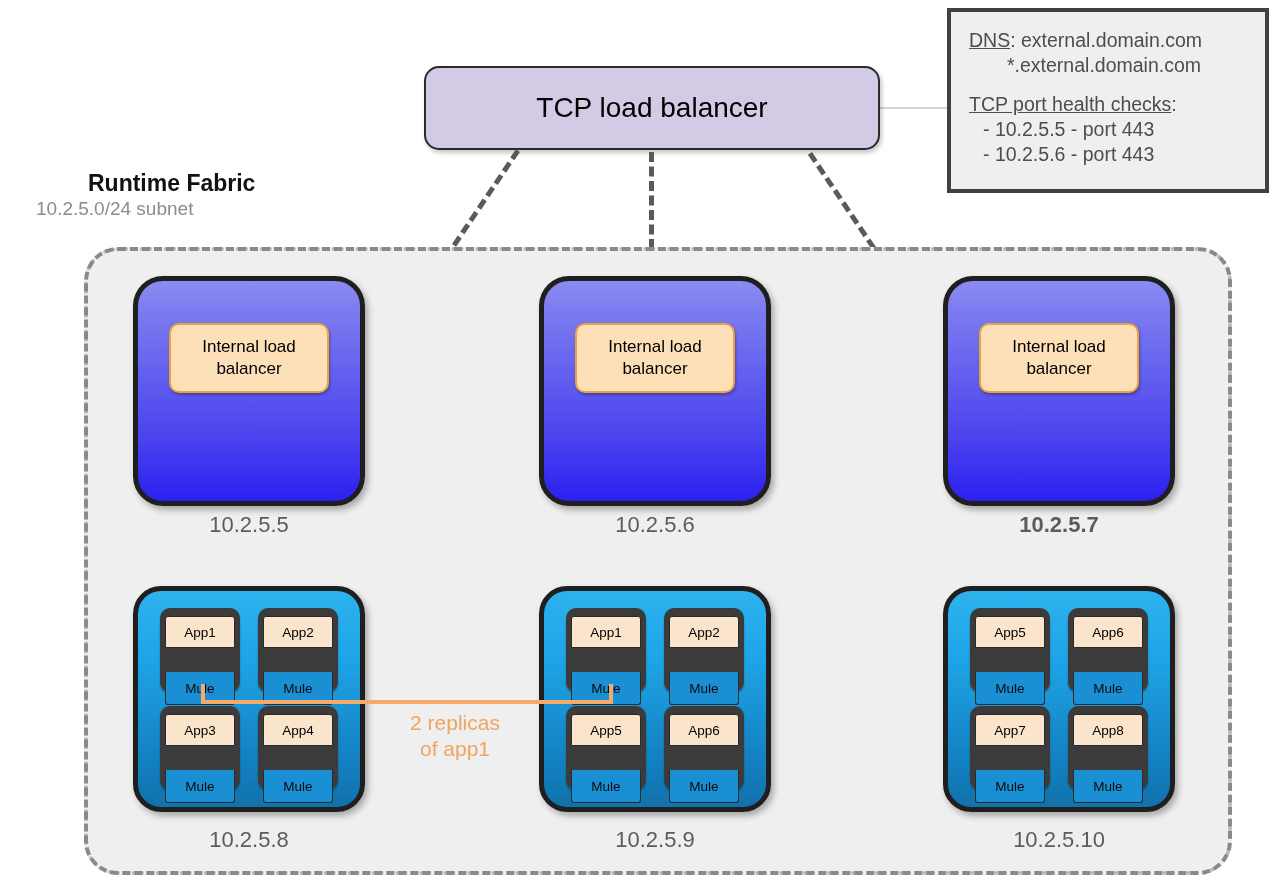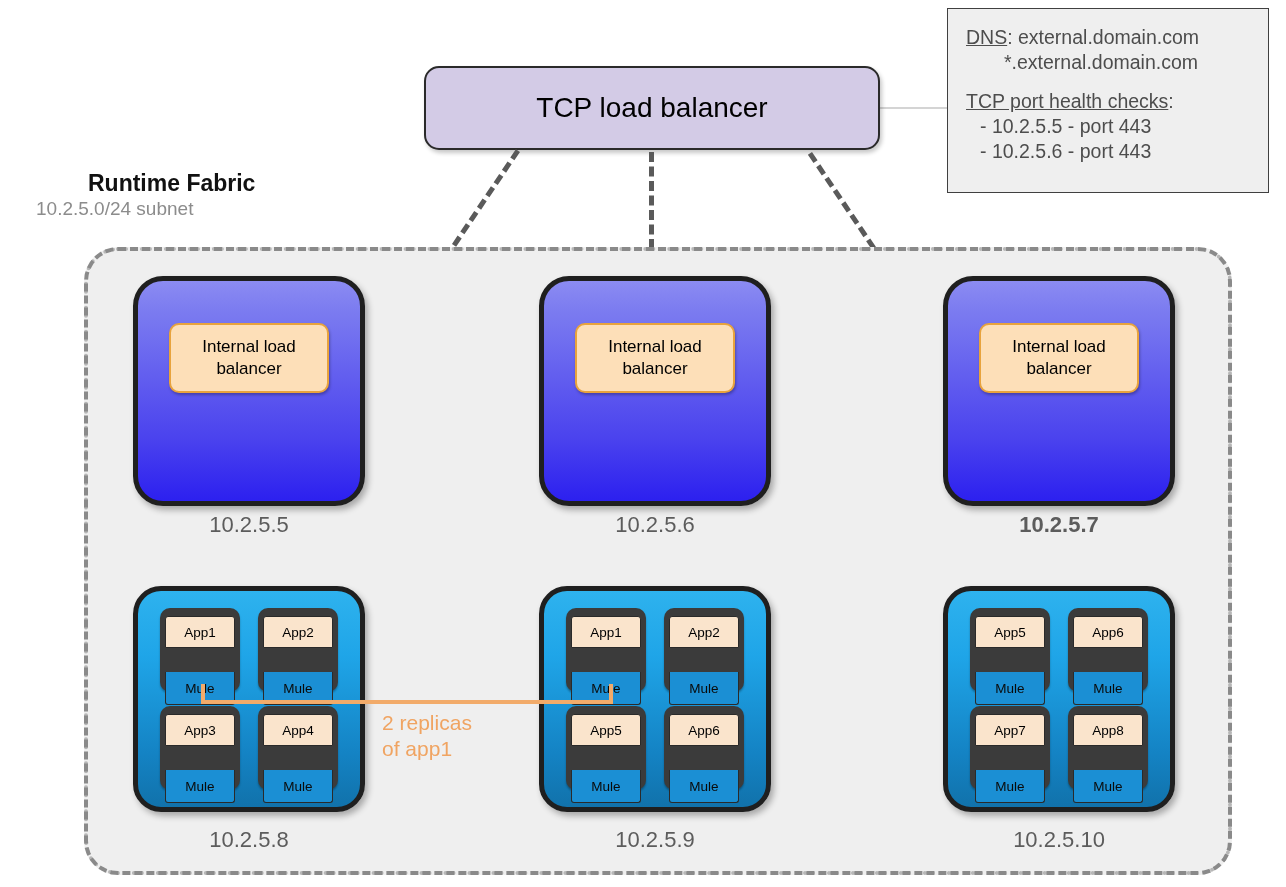--- a/index.html
+++ b/index.html
@@ -17,21 +17,21 @@
   }
 
   
   .note-box {
     position: absolute;
     left: 947px;
     top: 8px;
     width: 322px;
     height: 185px;
     background: #efefef;
-    border: 1px solid #404040;
+    border: 4px solid #404040;
     box-sizing: border-box;
     padding: 16px 12px 0 18px;
     color: #4d4d4d;
     font-size: 19.5px;
     line-height: 25px;
   }
   .note-line { white-space: pre; }
   .note-head { text-decoration: underline; }
   .note-indent { padding-left: 38px; }
   .note-gap { height: 14px; }
@@ -214,20 +214,21 @@
   
   .replica-seg {
     position: absolute;
     background: #f2ab6a;
   }
   .replica-label {
     position: absolute;
     left: 382px;
     top: 710px;
     width: 146px;
+    text-align: center;
     font-size: 21px;
     line-height: 26px;
     color: #f0a462;
   }
 </style>
 </head>
 <body>
 
 <div class="note-leader"></div>
 <div class="note-box">

